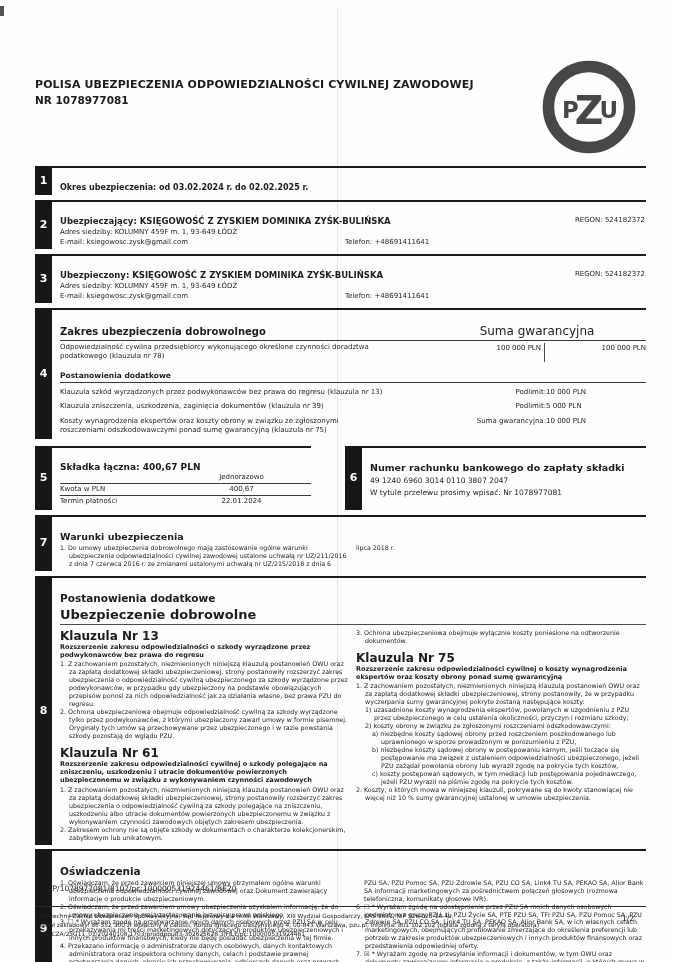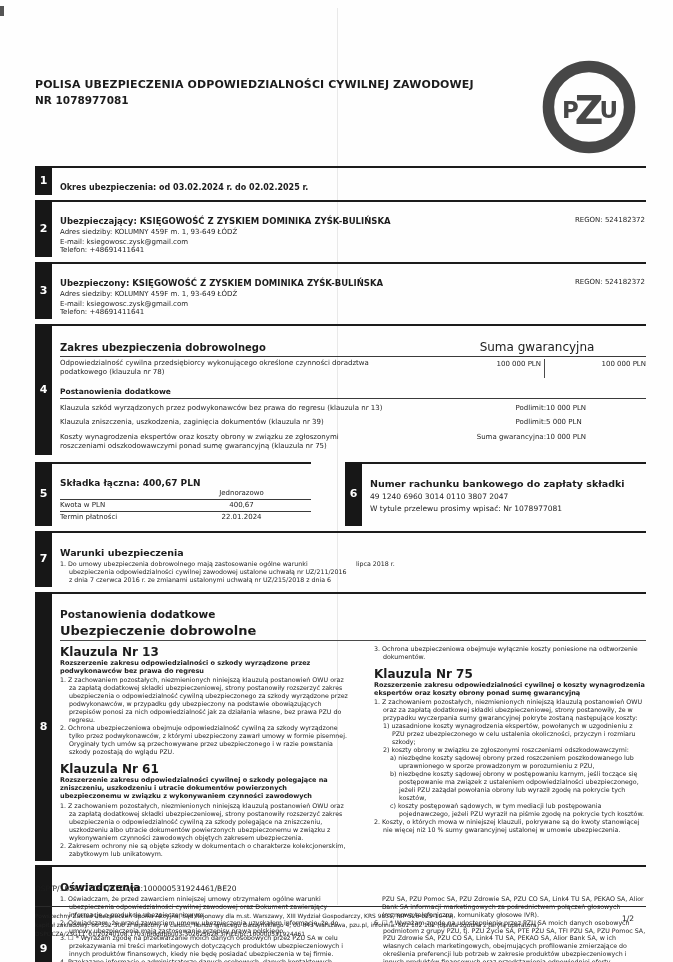--- a/index.html
+++ b/index.html
@@ -25,21 +25,21 @@
     width:17px; background:#171717; color:#fff; font-weight:bold; font-size:11px;
     display:flex; align-items:center; justify-content:center; flex:none;
   }
   .sbody { flex:1; border-top:2px solid #1c1c1c; padding:14px 0 3px 8px; position:relative; }
 
   .mb5 { margin-bottom:5px; } .mb7 { margin-bottom:7px; } .mb4 { margin-bottom:4px; }
 
   .t-bold8 { font-size:8px; font-weight:bold; padding-top:1px; }
   .party-name { font-size:8.5px; font-weight:bold; }
   .party-line { font-size:7px; margin-top:2px; }
-  .party-grid { display:flex; font-size:7px; margin-top:2px;flex-direction:column; }
+  .party-grid { display:flex; font-size:7px; margin-top:2px; }
   .party-grid .em { width:285px; }
   .regon { position:absolute; right:1px; top:14px; font-size:7px; }
 
   
   .s4-head { display:flex; border-bottom:1px solid #3a3a3a; padding-bottom:1px; }
   .s4-title { flex:1; font-size:10px; font-weight:bold; padding-top:2px; }
   .sumwrap { width:218px; font-size:6.7px; line-height:1.25; text-align:center; }
   .sum-title { font-weight:normal; font-size:12px; }
   .cgroup { width:218px; display:flex; flex:none; }
   .cg-a { width:117px; border-right:1px solid #4a4a4a; text-align:right; padding-right:3px; }
@@ -62,21 +62,21 @@
   .s5-row.rl { border-top:1px solid #3a3a3a; }
   .s5-cl { width:112px; }
   .s5-cr { flex:1; text-align:center; }
   .s6-title { font-size:9.5px; font-weight:bold; }
   .s6-line { font-size:7.5px; margin-top:3px; }
 
   
   .sec-big-title { font-size:10.5px; font-weight:bold; }
   .cols { display:flex; margin-top:2px; }
   .col-l { width:288px; flex:none; }
-  .col-r { margin-left:26px; flex:1; }
+  .col-r { margin-left:8px; flex:1; }
   .tiny { font-size:6.3px; line-height:1.27; }
   .hang { padding-left:9px; text-indent:-9px; }
   .kh { font-size:12px; font-weight:bold; }
   .ksub { font-size:6.5px; font-weight:bold; line-height:1.27; margin-bottom:1px; }
   .ktop { margin-top:6px; }
   .ruled { font-size:13px; font-weight:bold; border-bottom:1px solid #4a4a4a; padding-bottom:2px; margin-top:3px; }
   .sub1 { margin-left:9px; }
   .sub2 { margin-left:16px; }
   .cont { margin-left:8px; }
   .cb { white-space:pre; }

